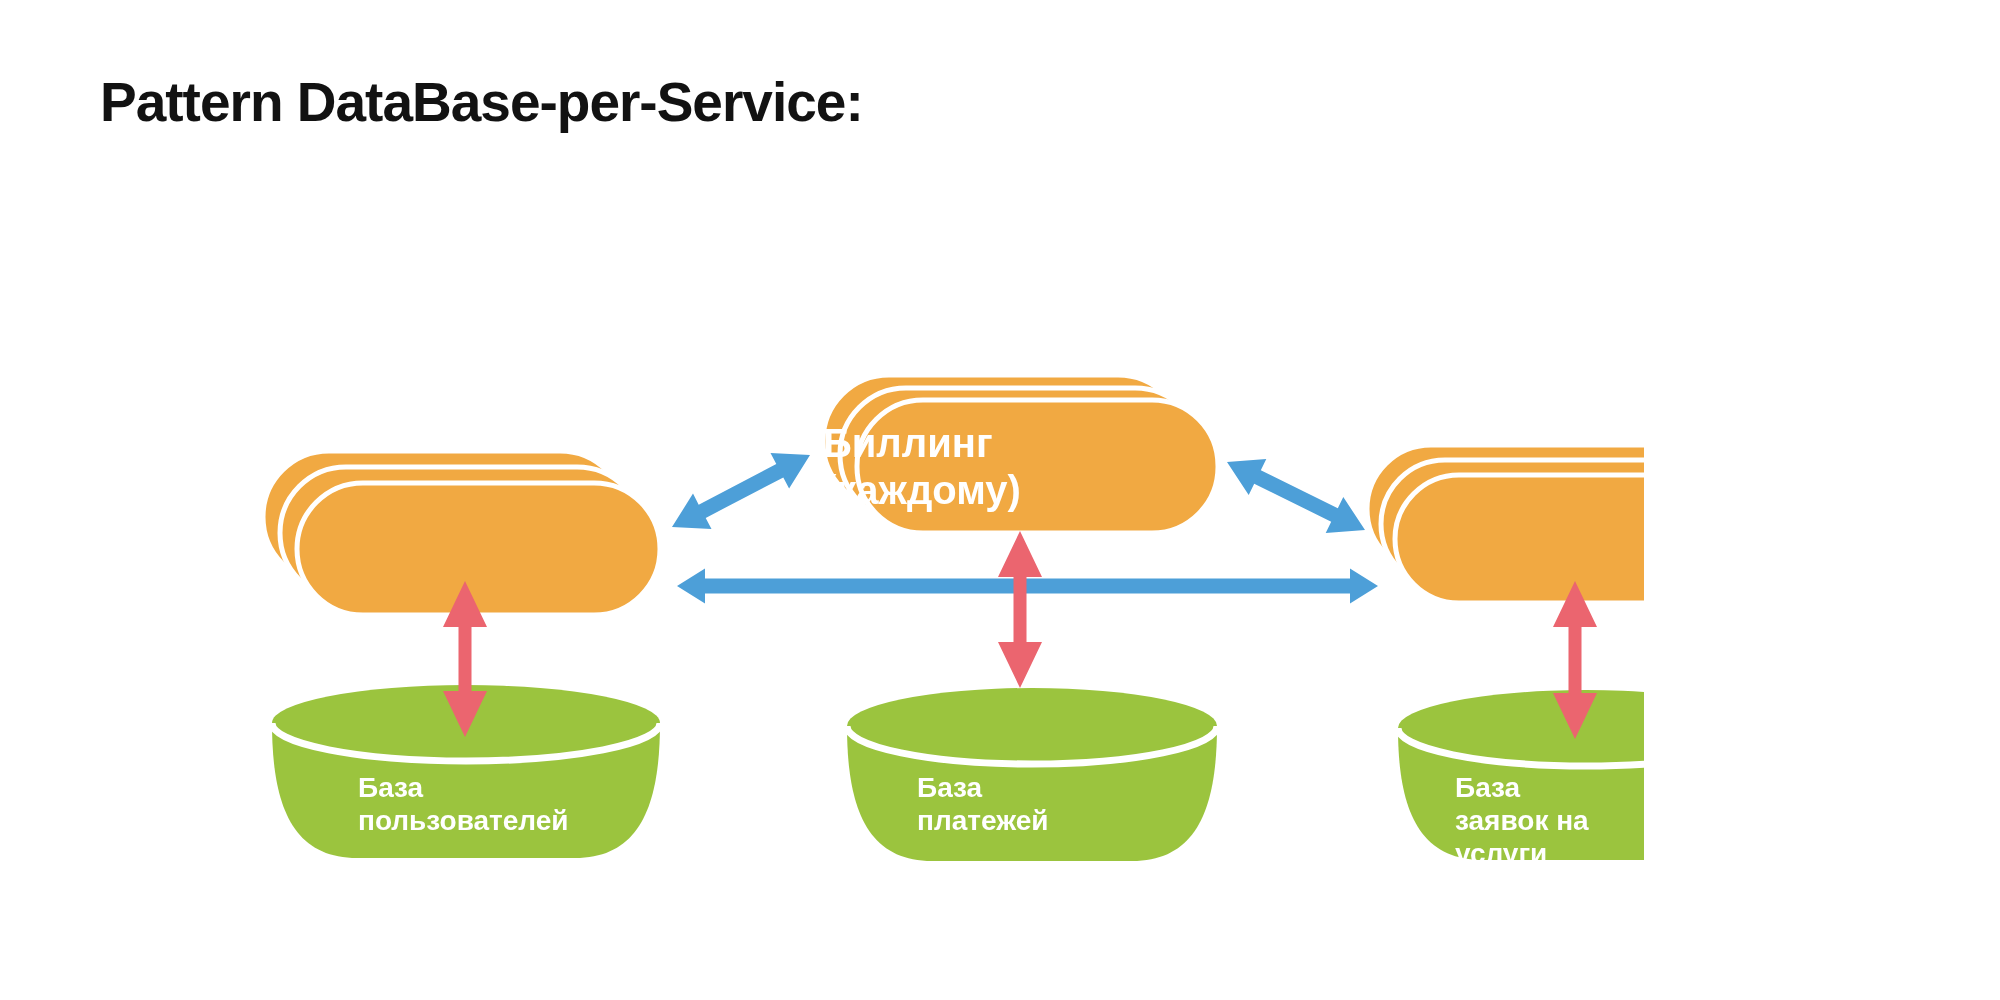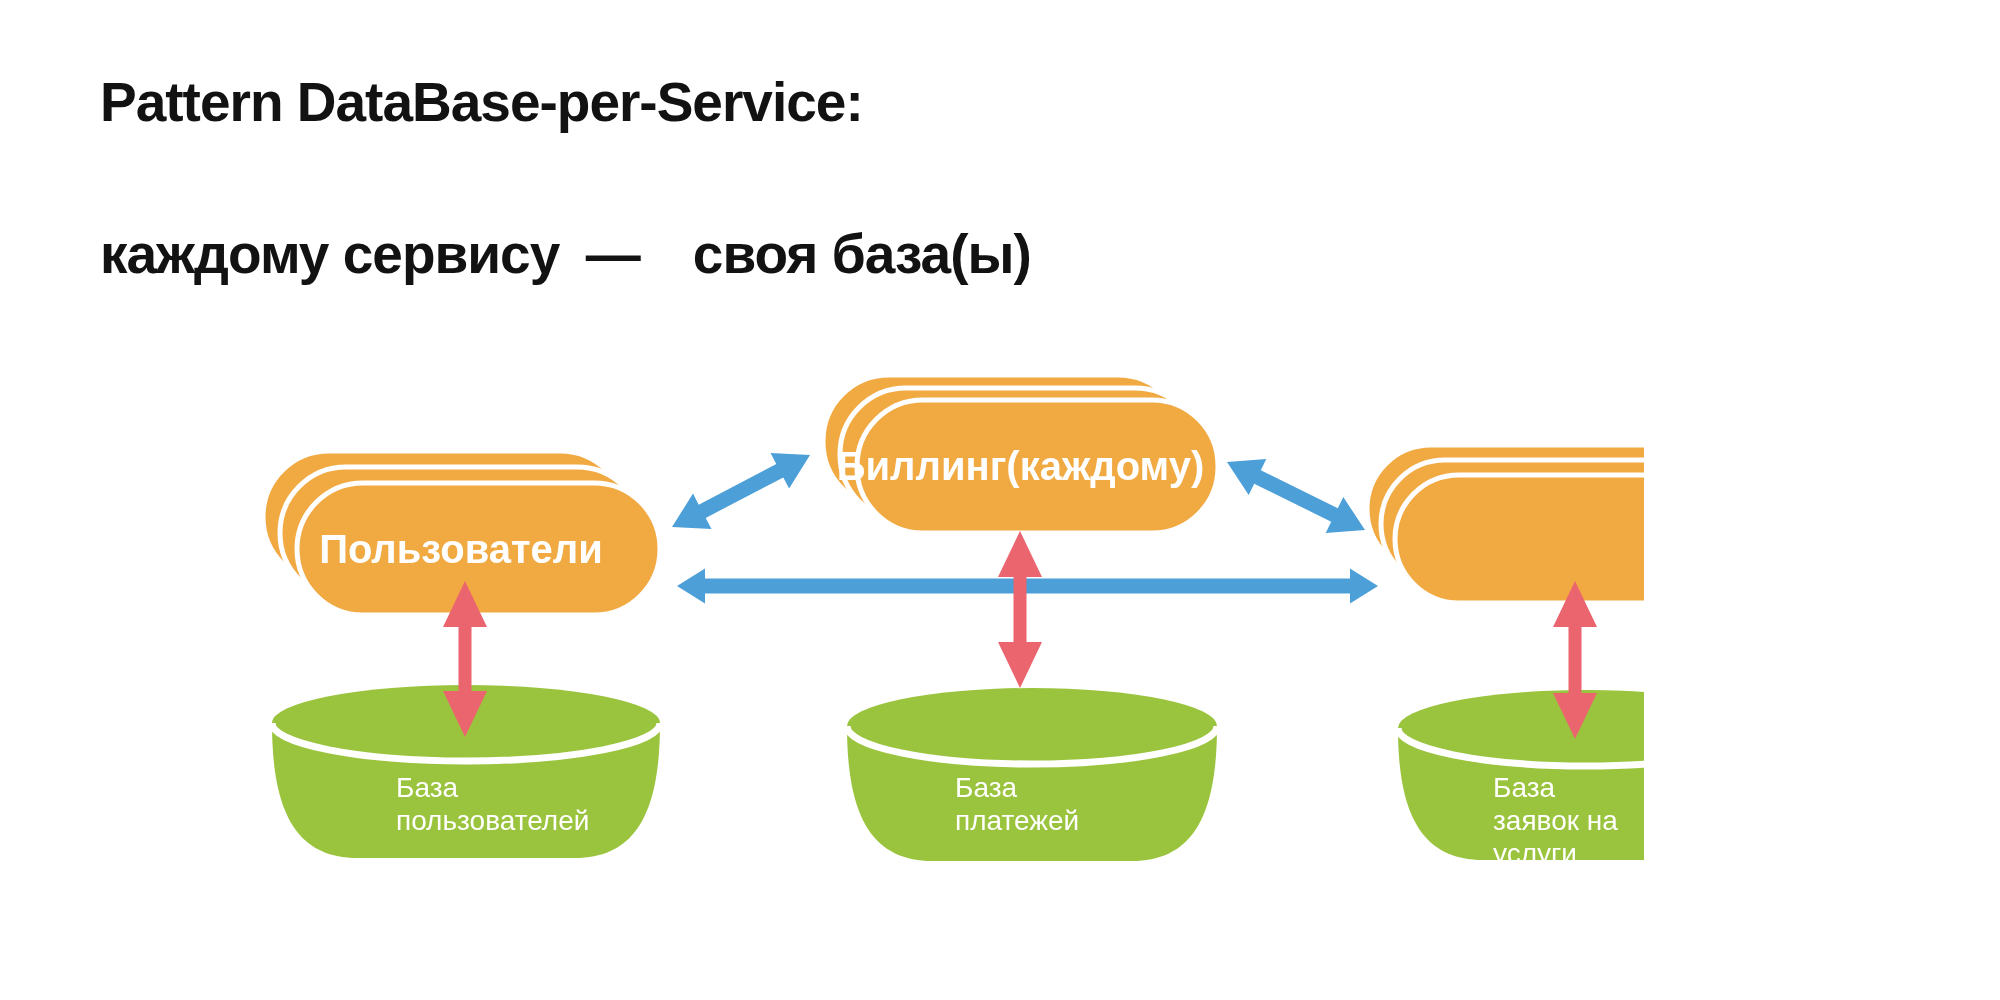--- a/index.html
+++ b/index.html
@@ -12,39 +12,39 @@
   }
   .title{
     position:absolute;left:100px;top:64px;
     font-size:55px;line-height:76px;font-weight:700;
     letter-spacing:-1px;
     color:var(--title-text,#121212);
     white-space:pre;
   }
   .diagram-svg{position:absolute;left:0;top:0;width:2000px;height:1000px;}
   .shape-label{
-    position:absolute;display:flex;flex-direction:row;
-    align-items:center;justify-content:center;
+    position:absolute;display:flex;flex-direction:column;
+    align-items:flex-start;justify-content:center;
     color:var(--shape-text,#fff);font-weight:700;text-align:center;
   }
   .service-label{font-size:40px;line-height:47px;}
   .db-label{
     position:absolute;display:block;
-    color:var(--shape-text,#fff);font-weight:400;
-    font-size:28px;line-height:33px;text-align:left;margin-left:38px;
+    color:var(--shape-text,#fff);font-weight:700;
+    font-size:28px;line-height:33px;text-align:left;
   }
   .line:empty{display:none;}
 </style>
 </head>
 <body>
 
 <div class="slide">
 
   <div class="title"><span>Pattern DataBase-per-Service:</span><br>
-<span>каждому сервису —  своя база(ы)</span></div>
+</div>
 
   <svg class="diagram-svg" viewBox="0 0 2000 1000" xmlns="http://www.w3.org/2000/svg">
 
     <g>
       <path d="M 272 723 A 194 38 0 0 1 660 723 C 660 805 640 858 575 858 L 357 858 C 292 858 272 805 272 723 Z" fill="var(--database-fill)"></path>
       <path d="M 272 723 A 194 38 0 0 0 660 723" fill="none" stroke="#fff" stroke-width="7"></path>
     </g>
     <g>
       <path d="M 847 726 A 185 38 0 0 1 1217 726 C 1217 808 1197 861 1132 861 L 932 861 C 867 861 847 808 847 726 Z" fill="var(--database-fill)"></path>
       <path d="M 847 726 A 185 38 0 0 0 1217 726" fill="none" stroke="#fff" stroke-width="7"></path>
@@ -72,24 +72,20 @@
 
     <polygon fill="var(--service-link-arrow)" points="672,527 693.0,493.6 698.7,504.7 776.3,464.1 770.5,453.0 810,455 789.1,488.5 783.3,477.4 705.7,517.9 711.5,529.0"></polygon>
     <polygon fill="var(--service-link-arrow)" points="1227,462 1266.3,459.1 1260.8,470.3 1337.8,508.3 1343.3,497.1 1365,530 1325.7,532.9 1331.2,521.7 1254.2,483.7 1248.7,494.9"></polygon>
     <polygon fill="var(--service-link-arrow)" points="677,586 705,568.5 705,578.5 1350,578.5 1350,568.5 1378,586 1350,603.5 1350,593.5 705,593.5 705,603.5"></polygon>
 
     <polygon fill="var(--database-link-arrow)" points="465,581 487,627 471.5,627 471.5,691 487,691 465,737 443,691 458.5,691 458.5,627 443,627"></polygon>
     <polygon fill="var(--database-link-arrow)" points="1020,531 1042,577 1026.5,577 1026.5,642 1042,642 1020,688 998,642 1013.5,642 1013.5,577 998,577"></polygon>
     <polygon fill="var(--database-link-arrow)" points="1575,581 1597,627 1581.5,627 1581.5,693 1597,693 1575,739 1553,693 1568.5,693 1568.5,627 1553,627"></polygon>
   </svg>
 
-  <div class="shape-label service-label" style="left:262px;top:483px;width:398px;height:132px;">
-    <span class="line">Пользователи</span>
-
-  </div>
   <div class="shape-label service-label" style="left:823px;top:400px;width:395px;height:133px;">
     <span class="line">Биллинг</span>
     <span class="line">(каждому)</span>
   </div>
 
   <div class="db-label" style="left:358px;top:771px;">
     <span class="line">База</span><br>
     <span class="line">пользователей</span>
   </div>
   <div class="db-label" style="left:917px;top:771px;">

